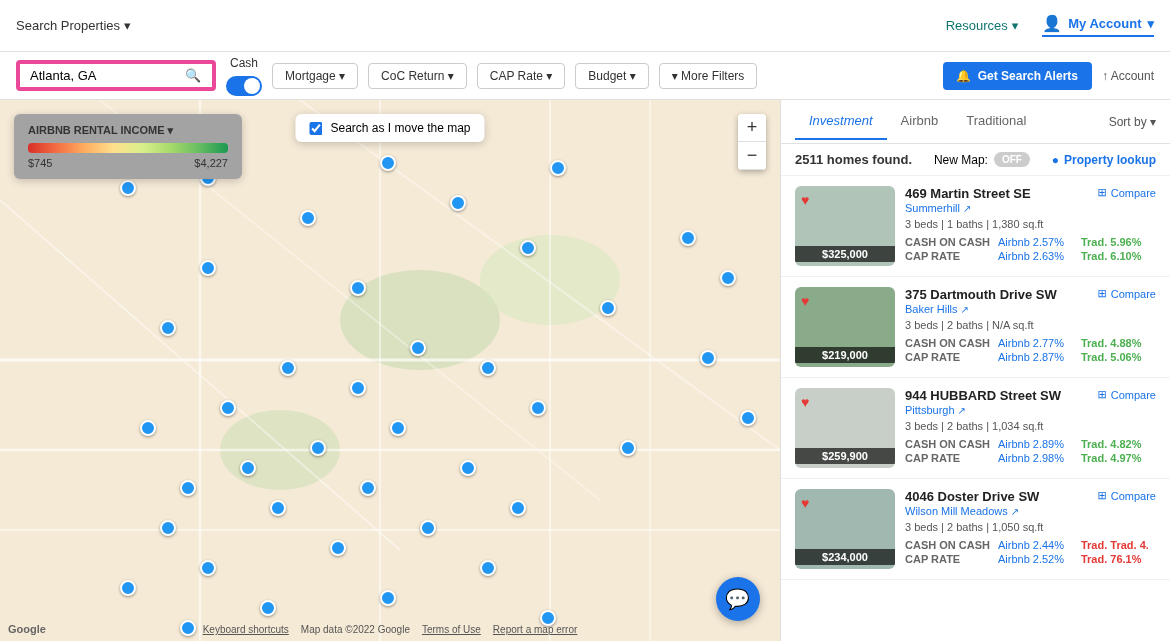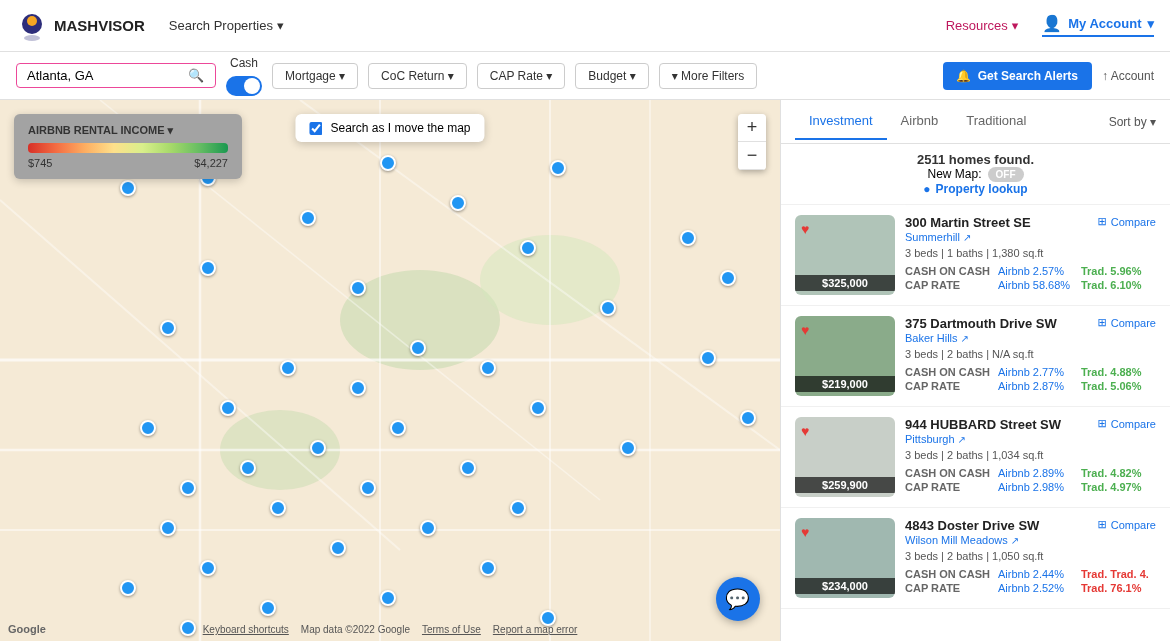--- a/index.html
+++ b/index.html
@@ -11,36 +11,36 @@
       border-bottom: 1px solid #e0e0e0; background: #fff;
     }
     #logo { display: flex; align-items: center; gap: 6px; text-decoration: none; color: #222; font-weight: 700; font-size: 15px; margin-right: 24px; }
     #logo-icon { width: 32px; height: 32px; }
     #search-properties-btn {
       display: flex; align-items: center; gap: 4px; color: #333; font-size: 13px;
       cursor: pointer; border: none; background: none; font-weight: 500;
     }
     #header-right { margin-left: auto; display: flex; align-items: center; gap: 24px; }
     #resources-btn {
-      display: flex; align-items: center; gap: 4px; color: #be185d; font-size: 13px;
+      display: flex; align-items: center; gap: 4px; color: #0f766e; font-size: 13px;
       cursor: pointer; border: none; background: none; font-weight: 500;
     }
     #my-account-btn {
       display: flex; align-items: center; gap: 6px; color: #1a73e8; font-size: 13px;
       cursor: pointer; border: none; background: none; font-weight: 600;
       border-bottom: 2px solid #1a73e8; padding-bottom: 2px;
     }
 
     
     #search-bar {
       display: flex; align-items: center; height: 48px; padding: 0 16px; gap: 10px;
       border-bottom: 1px solid #e0e0e0; background: #fff;
     }
     #location-input-wrap {
-      display: flex; align-items: center; border: 1px solid #ec4899; border-radius: 4px;
+      display: flex; align-items: center; border: 4px solid #ec4899; border-radius: 4px;
       padding: 4px 10px; gap: 6px; background: #fff; width: 200px;
     }
     #location-input { border: none; outline: none; font-size: 13px; width: 100%; }
     #search-icon-btn { color: #666; cursor: pointer; }
     .filter-btn {
       display: flex; align-items: center; gap: 4px; border: 1px solid #ccc; border-radius: 4px;
       padding: 5px 12px; cursor: pointer; font-size: 12px; color: #333; background: #fff;
       white-space: nowrap;
     }
     .toggle-wrap { display: flex; align-items: center; gap: 6px; flex-direction: column; }
@@ -108,25 +108,25 @@
     }
     #google-logo { position: absolute; bottom: 6px; left: 8px; font-size: 11px; color: #666; font-weight: 600; }
 
     
     #right-panel { width: 390px; background: #fff; display: flex; flex-direction: column; border-left: 1px solid #e0e0e0; }
     #panel-tabs { display: flex; align-items: center; padding: 0 14px; border-bottom: 1px solid #e0e0e0; height: 44px; }
     .panel-tab {
       padding: 10px 14px; font-size: 13px; color: #666; cursor: pointer;
       border-bottom: 2px solid transparent; font-weight: 500;
     }
-    .panel-tab.active { color: #1a73e8; border-bottom-color: #1a73e8; }
+    .panel-tab.active { color: #1a73e8; border-bottom-color: #1a73e8; font-style: italic; }
     #sort-by { margin-left: auto; font-size: 12px; color: #555; cursor: pointer; display: flex; align-items: center; gap: 3px; }
-    #panel-header { padding: 8px 14px; display: flex; align-items: center; justify-content: space-between; border-bottom: 1px solid #f0f0f0; flex-direction: column; }
+    #panel-header { padding: 8px 14px; display: flex; align-items: center; justify-content: space-between; border-bottom: 1px solid #f0f0f0; }
     #homes-found { font-size: 13px; font-weight: 600; color: #333; }
-    #new-map-toggle { display: flex; gap: 6px; font-size: 12px; }
+    #new-map-toggle { display: flex; align-items: center; gap: 6px; font-size: 12px; }
     #off-toggle { background: #ccc; color: #fff; font-size: 10px; font-weight: 700; border-radius: 10px; padding: 2px 8px; }
     #property-lookup { display: flex; align-items: center; gap: 5px; font-size: 12px; color: #1a73e8; cursor: pointer; font-weight: 600; }
     #listings-scroll { flex: 1; overflow-y: auto; }
 
     
     .listing-card { display: flex; gap: 10px; padding: 10px 14px; border-bottom: 1px solid #f0f0f0; position: relative; }
     .listing-img-wrap { width: 100px; height: 80px; border-radius: 6px; overflow: hidden; flex-shrink: 0; position: relative; }
     .listing-price {
       position: absolute; bottom: 4px; left: 0; right: 0; text-align: center;
       background: rgba(0,0,0,0.65); color: #fff; font-size: 11px; font-weight: 700; padding: 2px 15px;
@@ -156,28 +156,20 @@
       position: fixed; bottom: 20px; right: 410px;
       width: 44px; height: 44px; background: #1a73e8; border-radius: 50%;
       display: flex; align-items: center; justify-content: center; cursor: pointer;
       box-shadow: 0 2px 8px rgba(0,0,0,0.3); z-index: 100; color: #fff; font-size: 20px;
     }
   </style>
 </head>
 <body>
 
 <div id="header">
-  <a id="logo" href="#">
-    <svg id="logo-icon" viewBox="0 0 32 32" fill="none">
-      <circle cx="16" cy="14" r="10" fill="#2d2d7a"></circle>
-      <circle cx="16" cy="11" r="5" fill="#f5a623"></circle>
-      <ellipse cx="16" cy="28" rx="8" ry="3" fill="#2d2d7a" opacity="0.3"></ellipse>
-    </svg>
-    <span>MASHVISOR</span>
-  </a>
   <button id="search-properties-btn">
     <span>Search Properties</span>
     <span>▾</span>
   </button>
   <div id="header-right">
     <button id="resources-btn">
       <span>Resources</span>
       <span>▾</span>
     </button>
     <button id="my-account-btn">
@@ -334,29 +326,29 @@
     </div>
     <div id="listings-scroll">
 
     <div class="listing-card">
       <div class="listing-img-wrap">
         <div style="width:100%;height:100%;background:#b0c4b8;"></div>
         <span class="listing-heart">♥</span>
         <div class="listing-price">$325,000</div>
       </div>
       <div class="listing-info">
-        <div class="listing-address">300 Martin Street SE</div>
+        <div class="listing-address">469 Martin Street SE</div>
         <div class="listing-neighborhood">Summerhill <span style="font-size:10px;">↗</span></div>
         <div class="listing-beds">3 beds | 1 baths | 1,380 sq.ft</div>
         <div class="listing-stats">
           <span class="stat-label">CASH ON CASH</span>
           <span class="stat-airbnb">Airbnb 2.57%</span>
           <span class="stat-trad-pos">Trad. 5.96%</span>
           <span class="stat-label">CAP RATE</span>
-          <span class="stat-airbnb">Airbnb 58.68%</span>
+          <span class="stat-airbnb">Airbnb 2.63%</span>
           <span class="stat-trad-pos">Trad. 6.10%</span>
         </div>
       </div>
       <div class="listing-compare">
         <span>⊞</span>
         <span>Compare</span>
       </div>
     </div>
         <div class="listing-card">
       <div class="listing-img-wrap">
@@ -406,21 +398,21 @@
         <span>Compare</span>
       </div>
     </div>
         <div class="listing-card">
       <div class="listing-img-wrap">
         <div style="width:100%;height:100%;background:#a0b8b0;"></div>
         <span class="listing-heart">♥</span>
         <div class="listing-price">$234,000</div>
       </div>
       <div class="listing-info">
-        <div class="listing-address">4843 Doster Drive SW</div>
+        <div class="listing-address">4046 Doster Drive SW</div>
         <div class="listing-neighborhood">Wilson Mill Meadows <span style="font-size:10px;">↗</span></div>
         <div class="listing-beds">3 beds | 2 baths | 1,050 sq.ft</div>
         <div class="listing-stats">
           <span class="stat-label">CASH ON CASH</span>
           <span class="stat-airbnb">Airbnb 2.44%</span>
           <span class="stat-trad-neg">Trad. Trad. 4.</span>
           <span class="stat-label">CAP RATE</span>
           <span class="stat-airbnb">Airbnb 2.52%</span>
           <span class="stat-trad-neg">Trad. 76.1%</span>
         </div>

